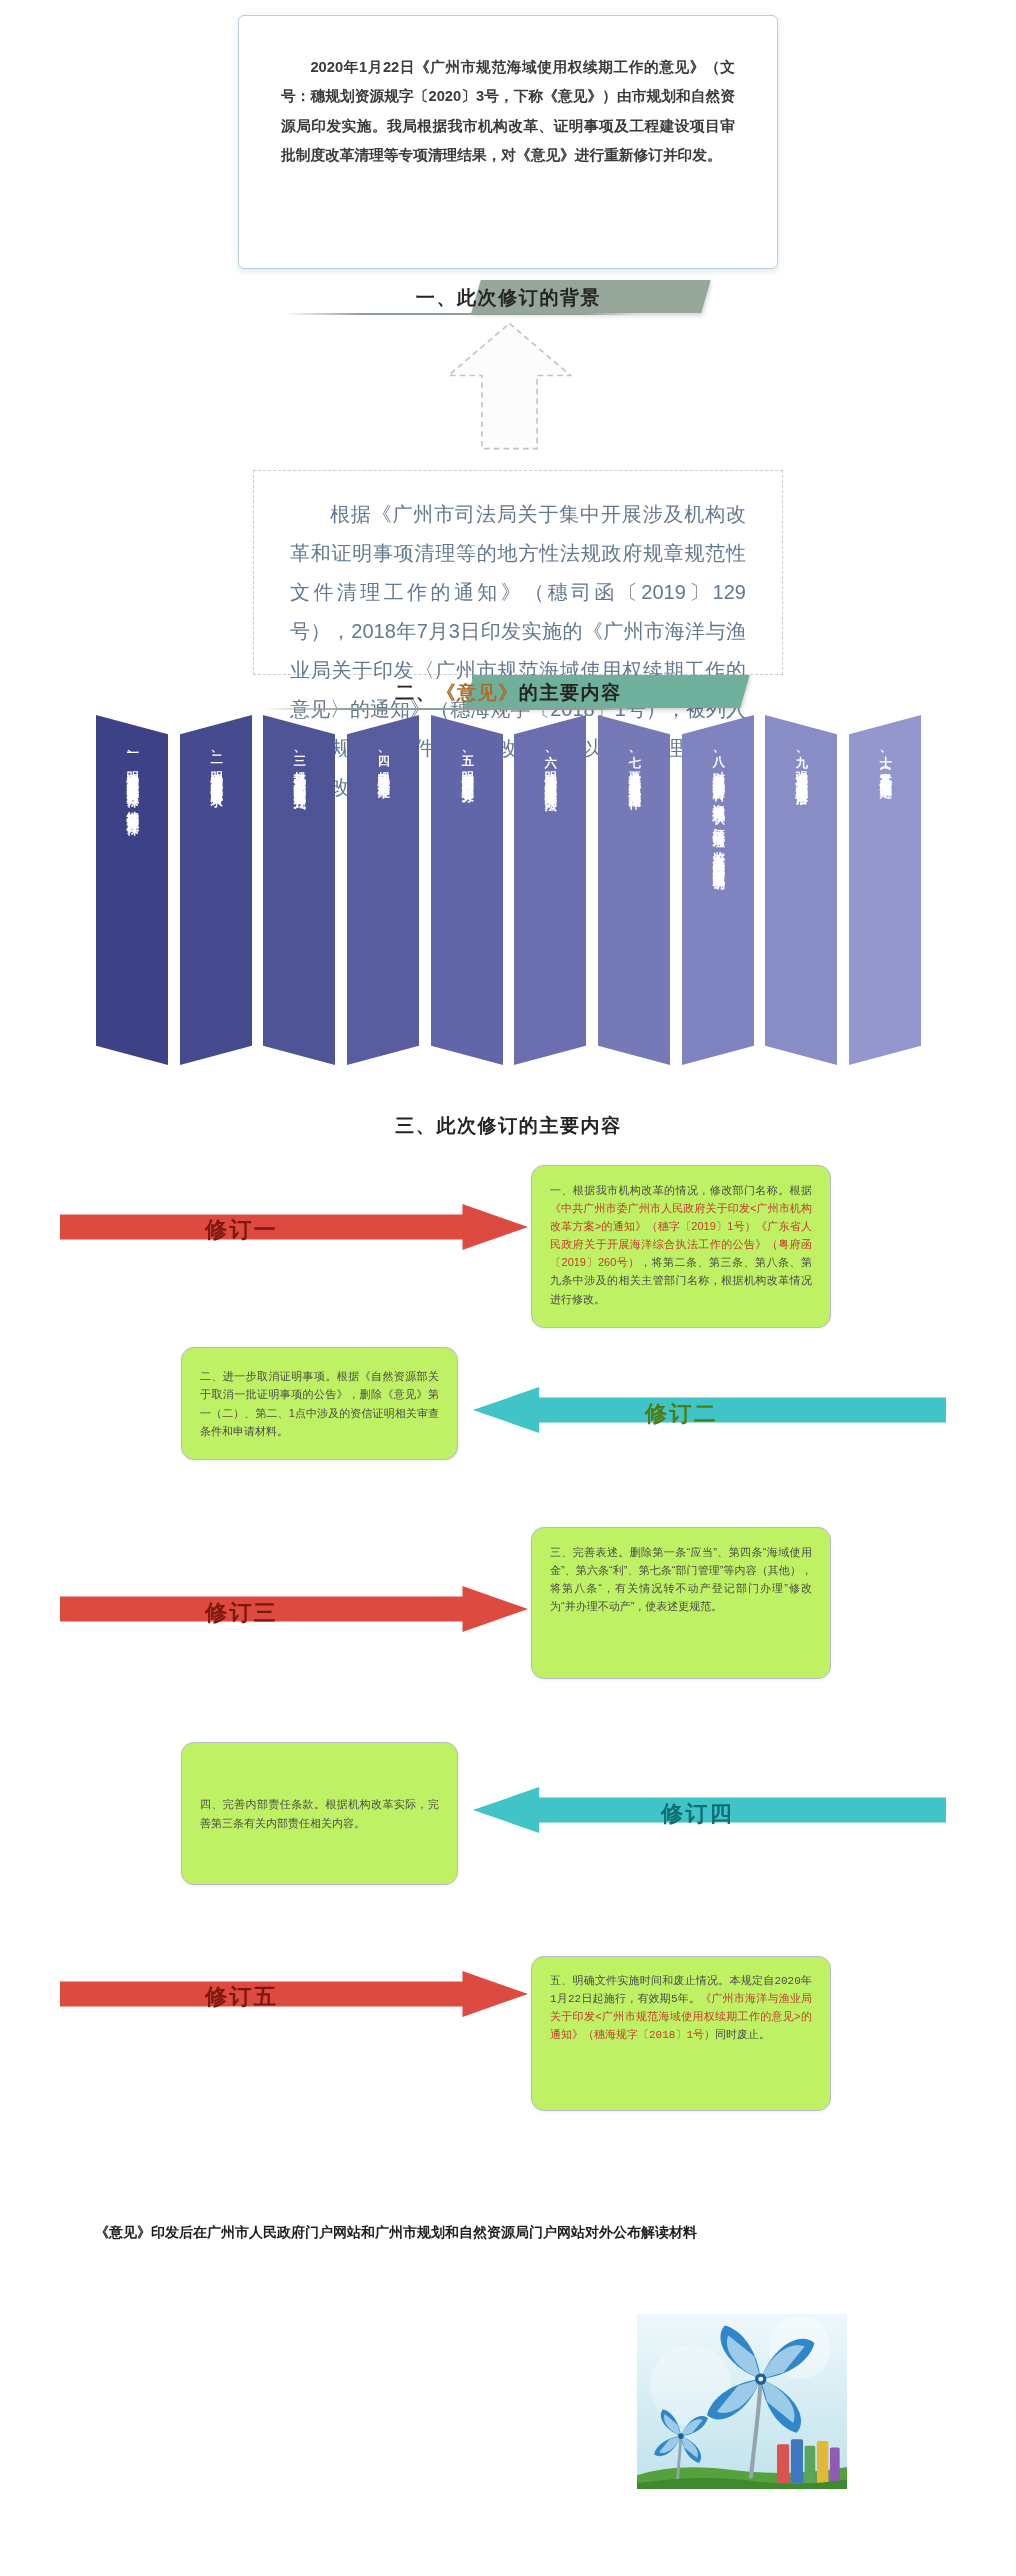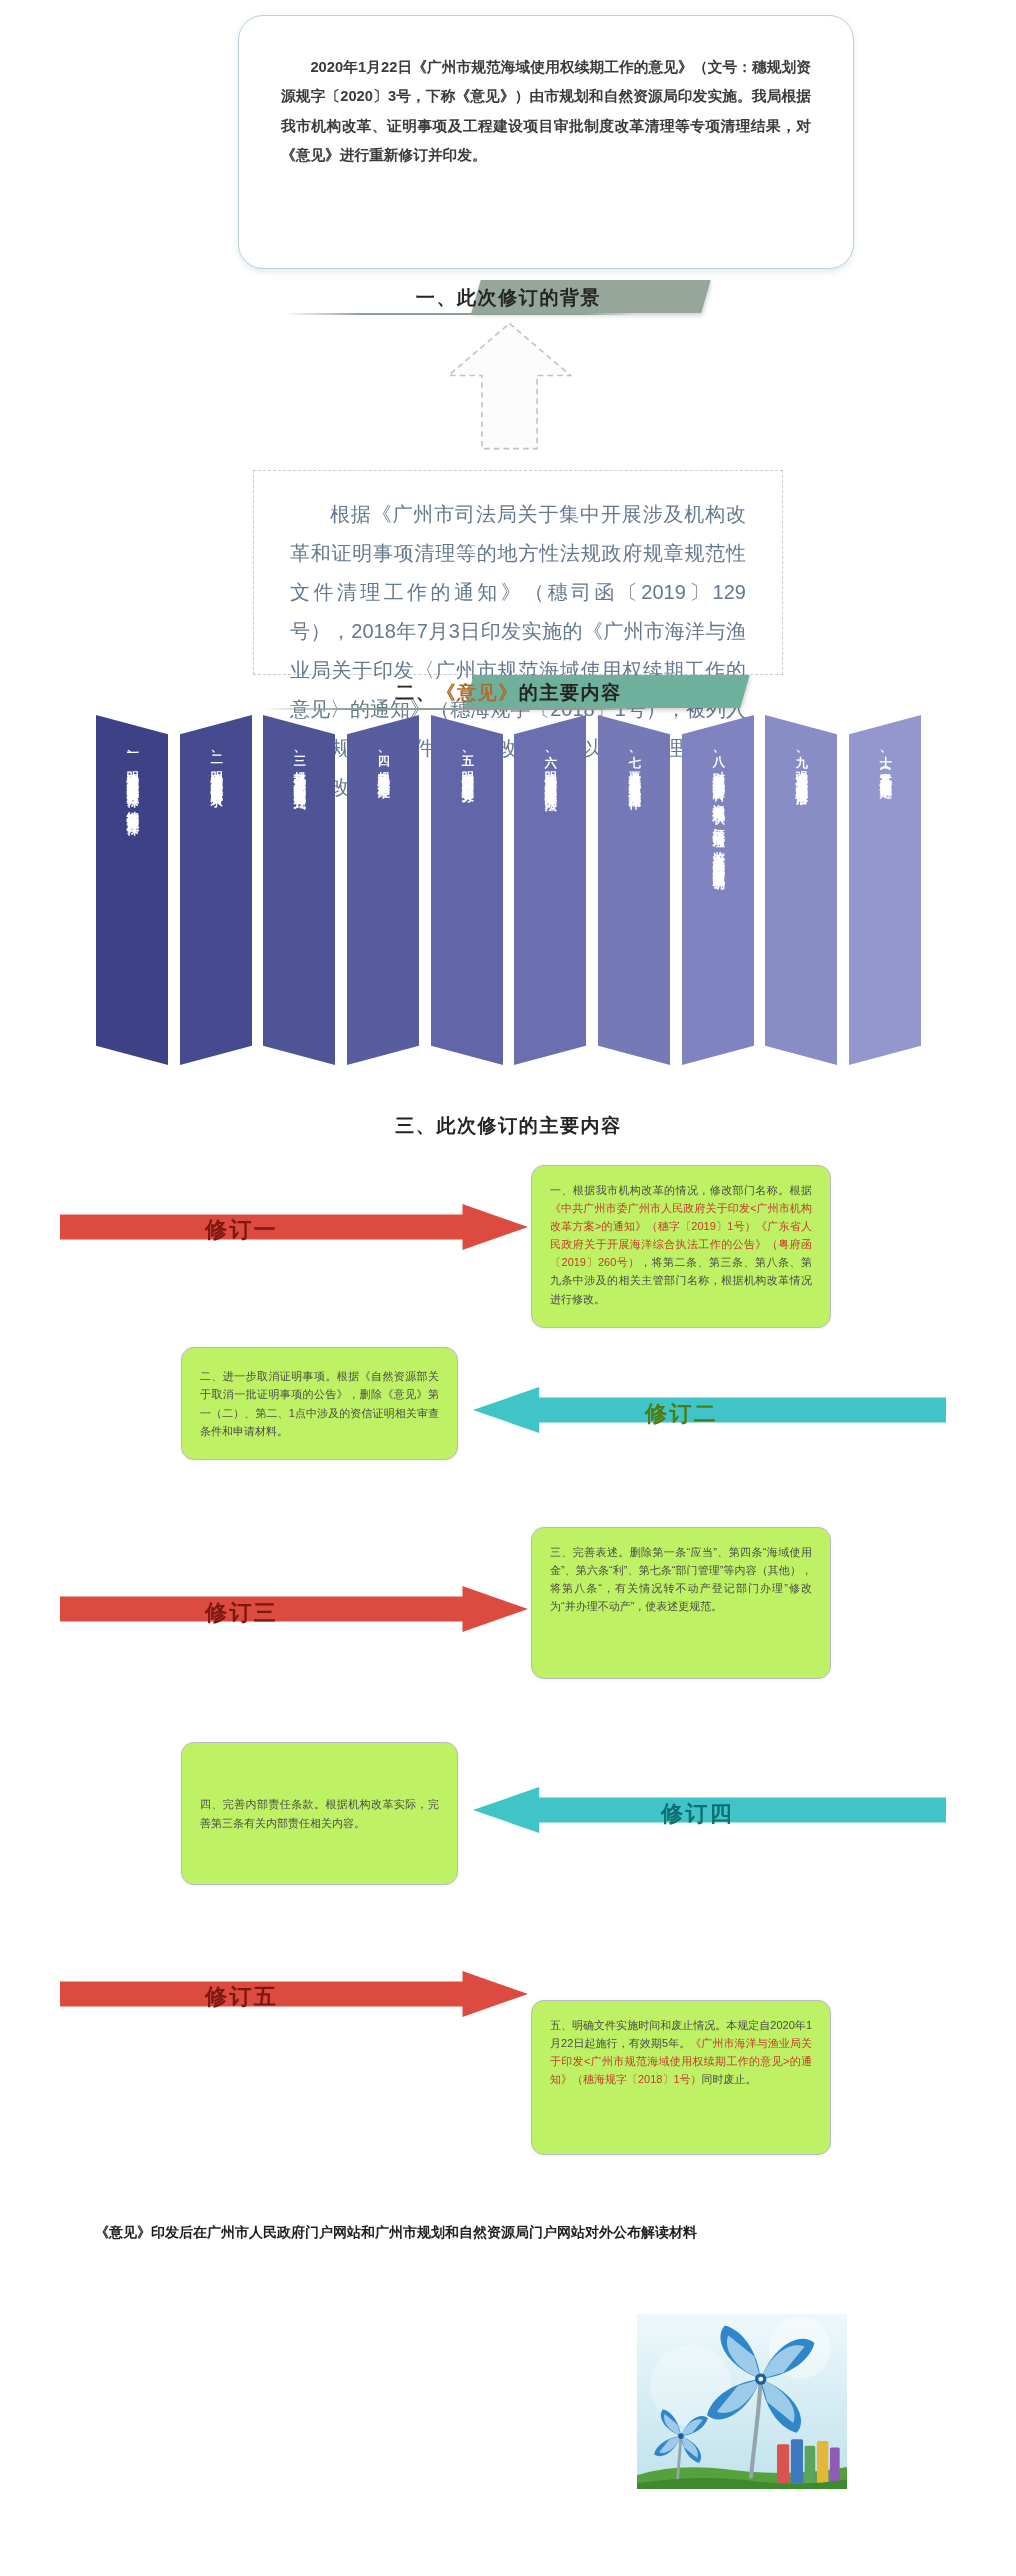--- a/index.html
+++ b/index.html
@@ -1,21 +1,21 @@
 <!DOCTYPE html>
 <html style="font-size:13px"><head>
 <meta charset="utf-8">
 <style>
   html,body{margin:0;padding:0;background:#ffffff;}
   body{font-family:"Liberation Sans","DejaVu Sans",sans-serif;}
   .page{position:relative;width:1017px;height:2576px;margin:0 auto;background:#ffffff;overflow:hidden;}
 
   
-  .intro-box{position:absolute;left:238px;top:14.7px;width:616px;height:254px;box-sizing:border-box;
-    border:0.8px solid #bccfd6;border-radius:25px;box-shadow:0 2.4px 6.5px rgba(140,175,190,.25);
+  .intro-box{position:absolute;left:238px;top:14.7px;width:540px;height:254px;box-sizing:border-box;
+    border:0.8px solid #bccfd6;border-radius:6px;box-shadow:0 2.4px 6.5px rgba(140,175,190,.25);
     padding:37px 42px;font-size:14.7px;font-weight:bold;color:#3a3a3a;line-height:2.0;
     text-align:justify;text-indent:2em;background:#ffffff;}
 
   
   .sec-header{position:absolute;left:0;width:1017px;text-align:center;}
   .sec-wrap{position:relative;display:inline-block;padding:4.9px 9.8px;}
   .ribbon{position:absolute;top:0;left:34%;width:112%;height:33px;transform:skewX(-16deg);z-index:0;
     box-shadow:1.6px 2.4px 4.1px rgba(0,0,0,.18);}
   .underline{position:absolute;top:33px;left:-122px;width:calc(100% + 147px);height:2.4px;z-index:0;
     background:linear-gradient(90deg,rgba(150,160,152,0),#8fa094 22%,#8fa094 85%,rgba(150,160,152,0));}
@@ -142,21 +142,21 @@
   </div>
 
   <div class="note-box center" style="left:181px;top:1742px;width:277px;height:143px;">
     <div class="note-text"><span>四、完善内部责任条款。根据机构改革实际，完善第三条有关内部责任相关内容。</span></div>
   </div>
   <div class="arrow-left" style="left: 473px; top: 1787px; width: 473px; background: rgb(65, 196, 199);"></div>
   <div class="arrow-label" style="left: 661px; top: 1799px; color: rgb(10, 111, 114);">修订四</div>
 
   <div class="arrow-right" style="left: 60px; top: 1971px; width: 468px; background: rgb(220, 74, 64);"></div>
   <div class="arrow-label" style="left: 205px; top: 1982px; color: rgb(125, 23, 16);">修订五</div>
-  <div class="note-box" style="left:531px;top:2000px;width:300px;height:155px;">
+  <div class="note-box" style="left:531px;top:1956px;width:300px;height:155px;font-family:Liberation Mono, monospace;">
     <div class="note-text"><span>五、明确文件实施时间和废止情况。本规定自2020年1月22日起施行，有效期5年。</span><span class="seg-em">《广州市海洋与渔业局关于印发&lt;广州市规范海域使用权续期工作的意见&gt;的通知》（穗海规字〔2018〕1号）</span><span>同时废止。</span></div>
   </div>
 
 
   <div class="footer-note">
     <span>《意见》印发后在广州市人民政府门户网站和广州市规划和自然资源局门户网站对外公布解读材料</span>
   </div>
 
   <svg class="illus" width="210" height="175" viewBox="0 0 258 215">
     <defs>

